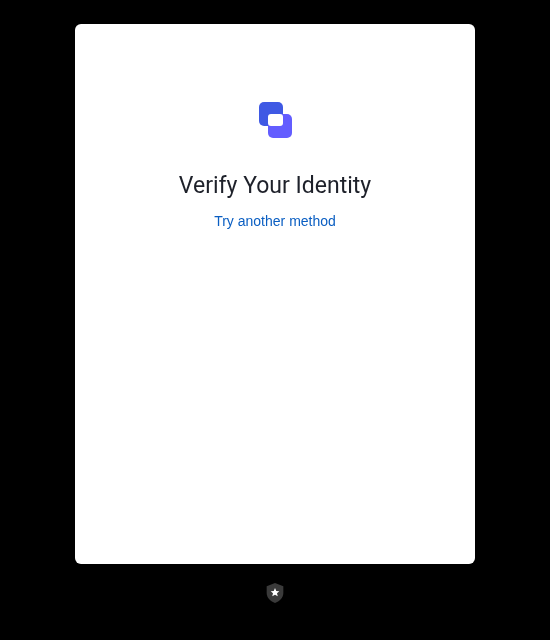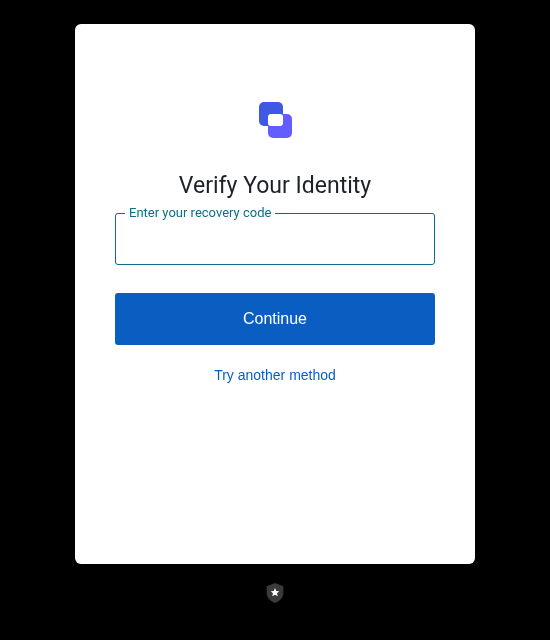--- a/index.html
+++ b/index.html
@@ -113,26 +113,21 @@
   <div class="logo">
     <svg viewBox="0 0 48 48">
       <rect x="8" y="6" width="24" height="24" rx="5" fill="#3F59E4"></rect>
       <rect x="17" y="18" width="24" height="24" rx="5" fill="#635DFF"></rect>
       <rect x="17" y="18" width="15" height="12" rx="3" fill="#ffffff"></rect>
     </svg>
   </div>
 
   <h1 class="title">Verify Your Identity</h1>
 
-  <div class="field-wrap">
-    <span class="field-label">Enter your recovery code</span>
-    <input class="field-input" type="text" autofocus="" value="" style="">
-  </div>
 
-  <button class="primary-btn">Continue</button>
   <button class="link-btn">Try another method</button>
 </div>
 
 <div class="footer-badge">
   <svg viewBox="0 0 24 26">
     <path d="M12 1 L22 5 L22 13 C22 19 17 23 12 25 C7 23 2 19 2 13 L2 5 Z" fill="#3a3a3a"></path>
     <path d="M12 7 L13.5 10.5 L17.2 10.8 L14.4 13.3 L15.3 17 L12 15 L8.7 17 L9.6 13.3 L6.8 10.8 L10.5 10.5 Z" fill="#ffffff"></path>
   </svg>
 </div>
 

